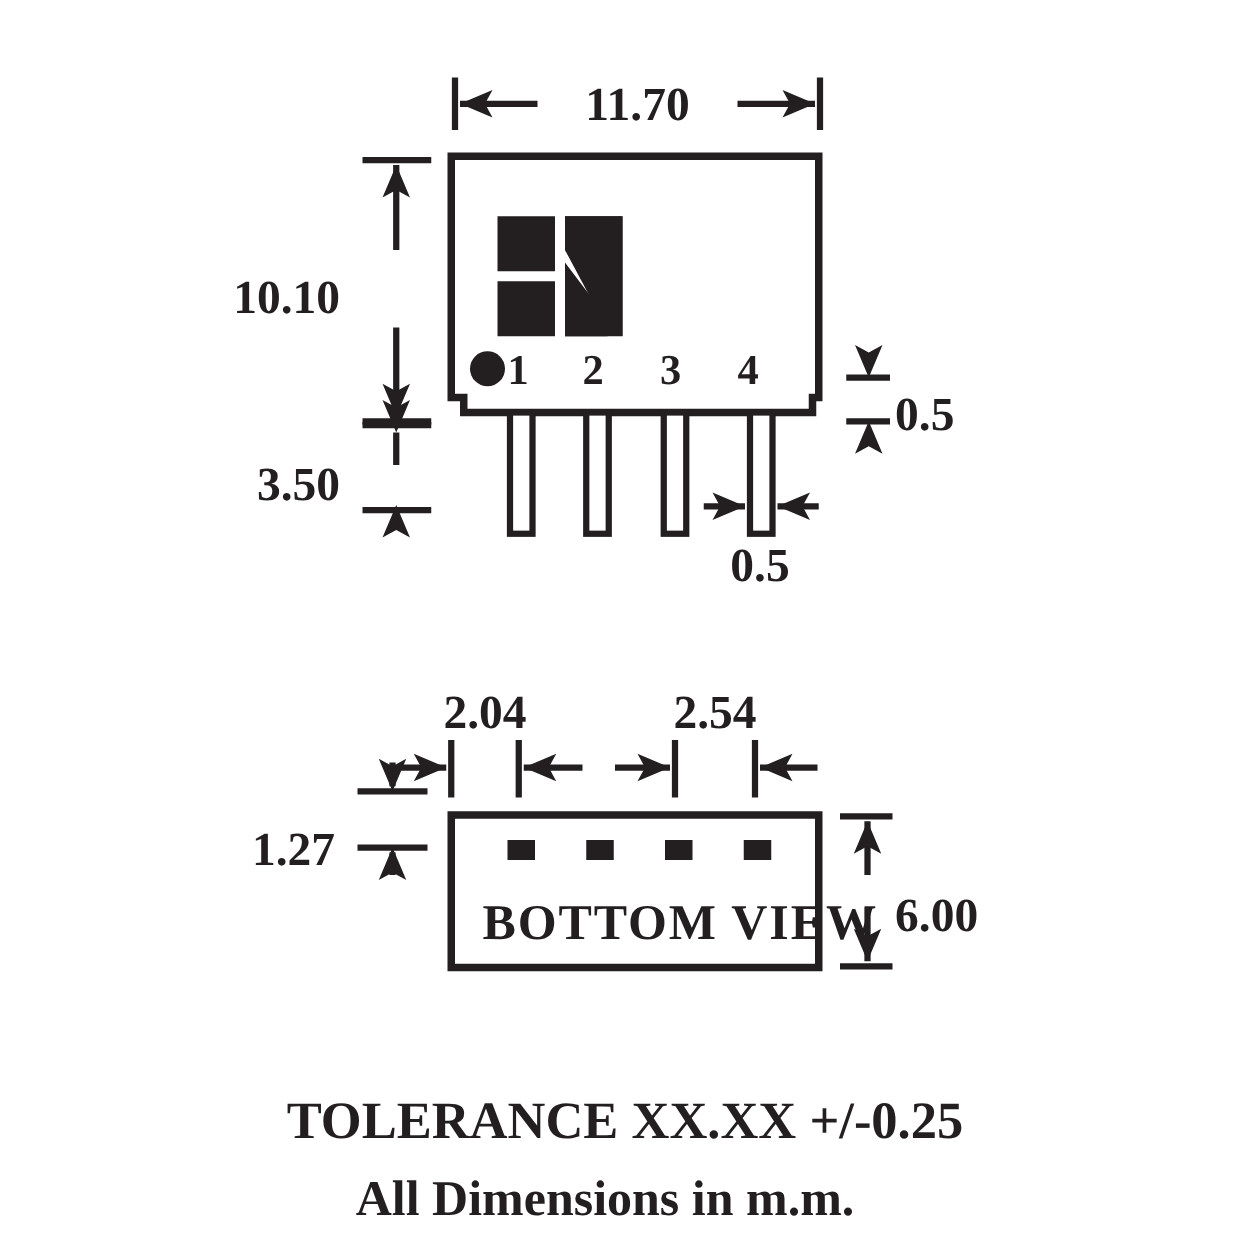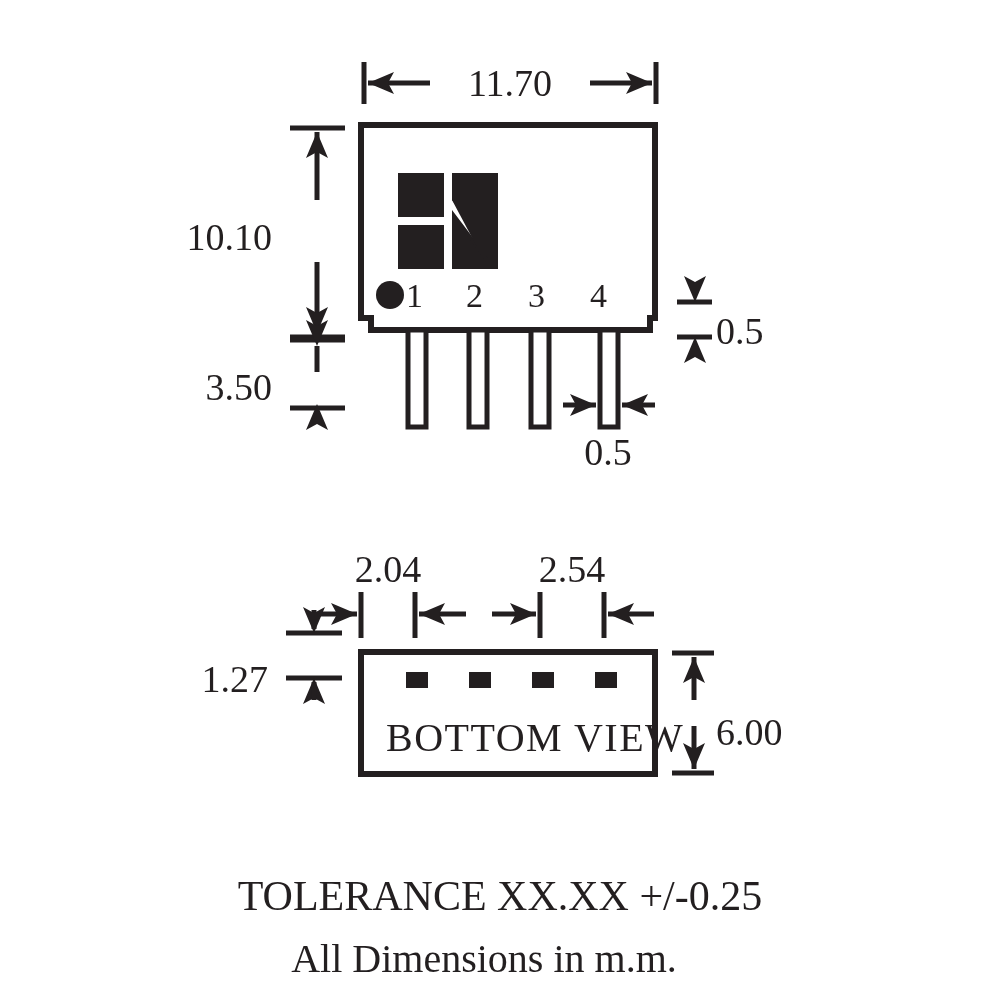--- a/index.html
+++ b/index.html
@@ -11,20 +11,21 @@
     width: 1000px;
     height: 1000px;
     font-family: "Liberation Serif", "DejaVu Serif", serif;
     color: #231f20;
     overflow: hidden;
   }
   #drawing-root {
     position: relative;
     width: 1000px;
     height: 1000px;
+    font-weight: bold;
   }
   svg#mech-drawing {
     display: block;
     width: 1000px;
     height: 1000px;
   }
   .dim-text {
     font-family: "Liberation Serif", "DejaVu Serif", serif;
     fill: #231f20;
     font-size: 38px;

